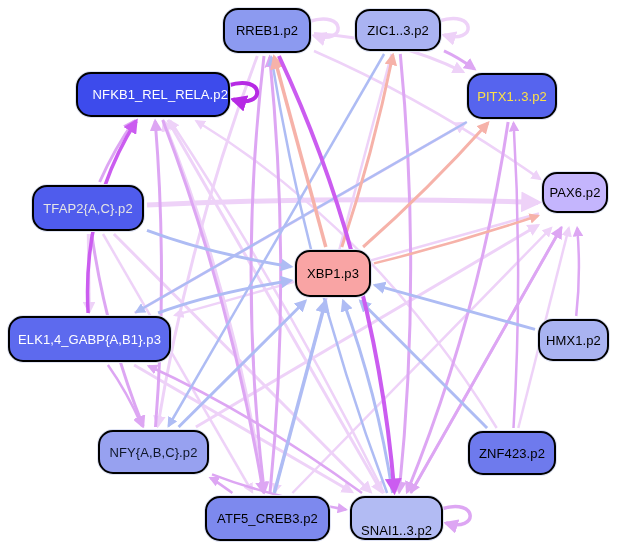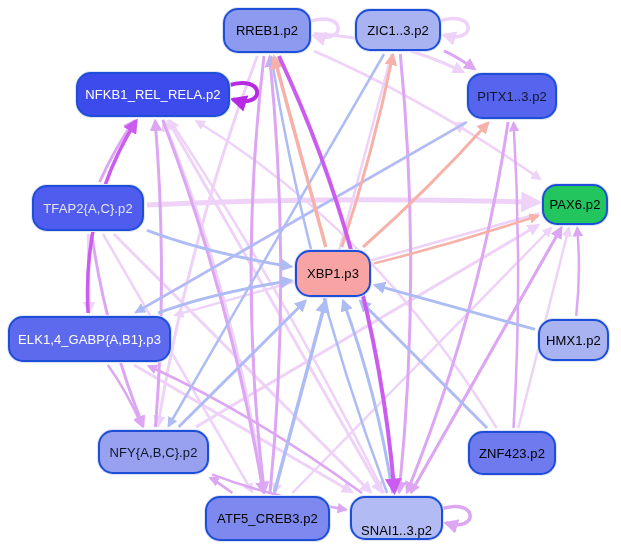--- a/index.html
+++ b/index.html
@@ -3,21 +3,21 @@
 <meta charset="utf-8">
 <style>
   html,body{margin:0;padding:0;background:#ffffff;}
   #stage{
     position:relative;width:621px;height:548px;background:#ffffff;overflow:hidden;
     font-family:"Liberation Sans",sans-serif;
   }
   #edge-layer{position:absolute;left:0;top:0;width:621px;height:548px;}
   .node{
     position:absolute;display:flex;align-items:center;justify-content:center;
-    border-radius:15px;border:2px solid #1d4ed8;
+    border-radius:15px;border:2px solid #000000;
     box-shadow:0 0 0 1px #dfe3f4;
     font-size:13px;letter-spacing:0.1px;cursor:pointer;white-space:nowrap;
   }
   .node span{pointer-events:none;}
 </style>
 </head>
 <body>
 
 <div id="stage">
   <svg id="edge-layer" width="621" height="548" viewBox="0 0 621 548" xmlns="http://www.w3.org/2000/svg">
@@ -99,30 +99,30 @@
         <path d="M 441 509 C 479 497, 479 533, 446 523" fill="none" stroke="#dda6f3" stroke-width="3.5" marker-end="url(#arrow-plum)"></path>
       </g>
   </svg>
   <div id="node-layer">
       <div class="node" style="left: 223px; top: 8px; width: 84px; height: 41px; background: rgb(140, 154, 240); color: rgb(0, 0, 0);">
         <span>RREB1.p2</span>
       </div>
       <div class="node" style="left: 355px; top: 9px; width: 82px; height: 38px; background: rgb(170, 179, 242); color: rgb(0, 0, 0);">
         <span>ZIC1..3.p2</span>
       </div>
-      <div class="node" style="left: 76px; top: 72px; width: 150px; height: 41px; background: rgb(61, 75, 236); color: rgb(255, 255, 255);">
+      <div class="node" style="left: 76px; top: 72px; width: 150px; height: 41px; background: rgb(61, 75, 236); color: rgb(255, 255, 255); justify-content: flex-end;">
         <span>NFKB1_REL_RELA.p2</span>
       </div>
-      <div class="node" style="left: 467px; top: 73px; width: 86px; height: 42px; background: rgb(86, 100, 238); color: #0f172a;">
+      <div class="node" style="left: 467px; top: 73px; width: 86px; height: 42px; background: rgb(86, 100, 238); color: #fde047;">
         <span>PITX1..3.p2</span>
       </div>
       <div class="node" style="left: 32px; top: 185px; width: 108px; height: 42px; background: rgb(79, 92, 237); color: #e5e5e5;">
         <span>TFAP2{A,C}.p2</span>
       </div>
-      <div class="node" style="left: 542px; top: 184px; width: 62px; height: 37px; background: #22c55e; color: rgb(0, 0, 0);">
+      <div class="node" style="left: 542px; top: 172px; width: 62px; height: 37px; background: #c4b5fd; color: rgb(0, 0, 0);">
         <span>PAX6.p2</span>
       </div>
       <div class="node" style="left: 295px; top: 250px; width: 72px; height: 43px; background: rgb(249, 164, 164); color: rgb(0, 0, 0); justify-content: center;">
         <span>XBP1.p3</span>
       </div>
       <div class="node" style="left: 8px; top: 316px; width: 159px; height: 42px; background: rgb(93, 106, 238); color: rgb(255, 255, 255);">
         <span>ELK1,4_GABP{A,B1}.p3</span>
       </div>
       <div class="node" style="left: 538px; top: 319px; width: 67px; height: 38px; background: rgb(169, 179, 241); color: rgb(0, 0, 0); justify-content: center;">
         <span>HMX1.p2</span>

